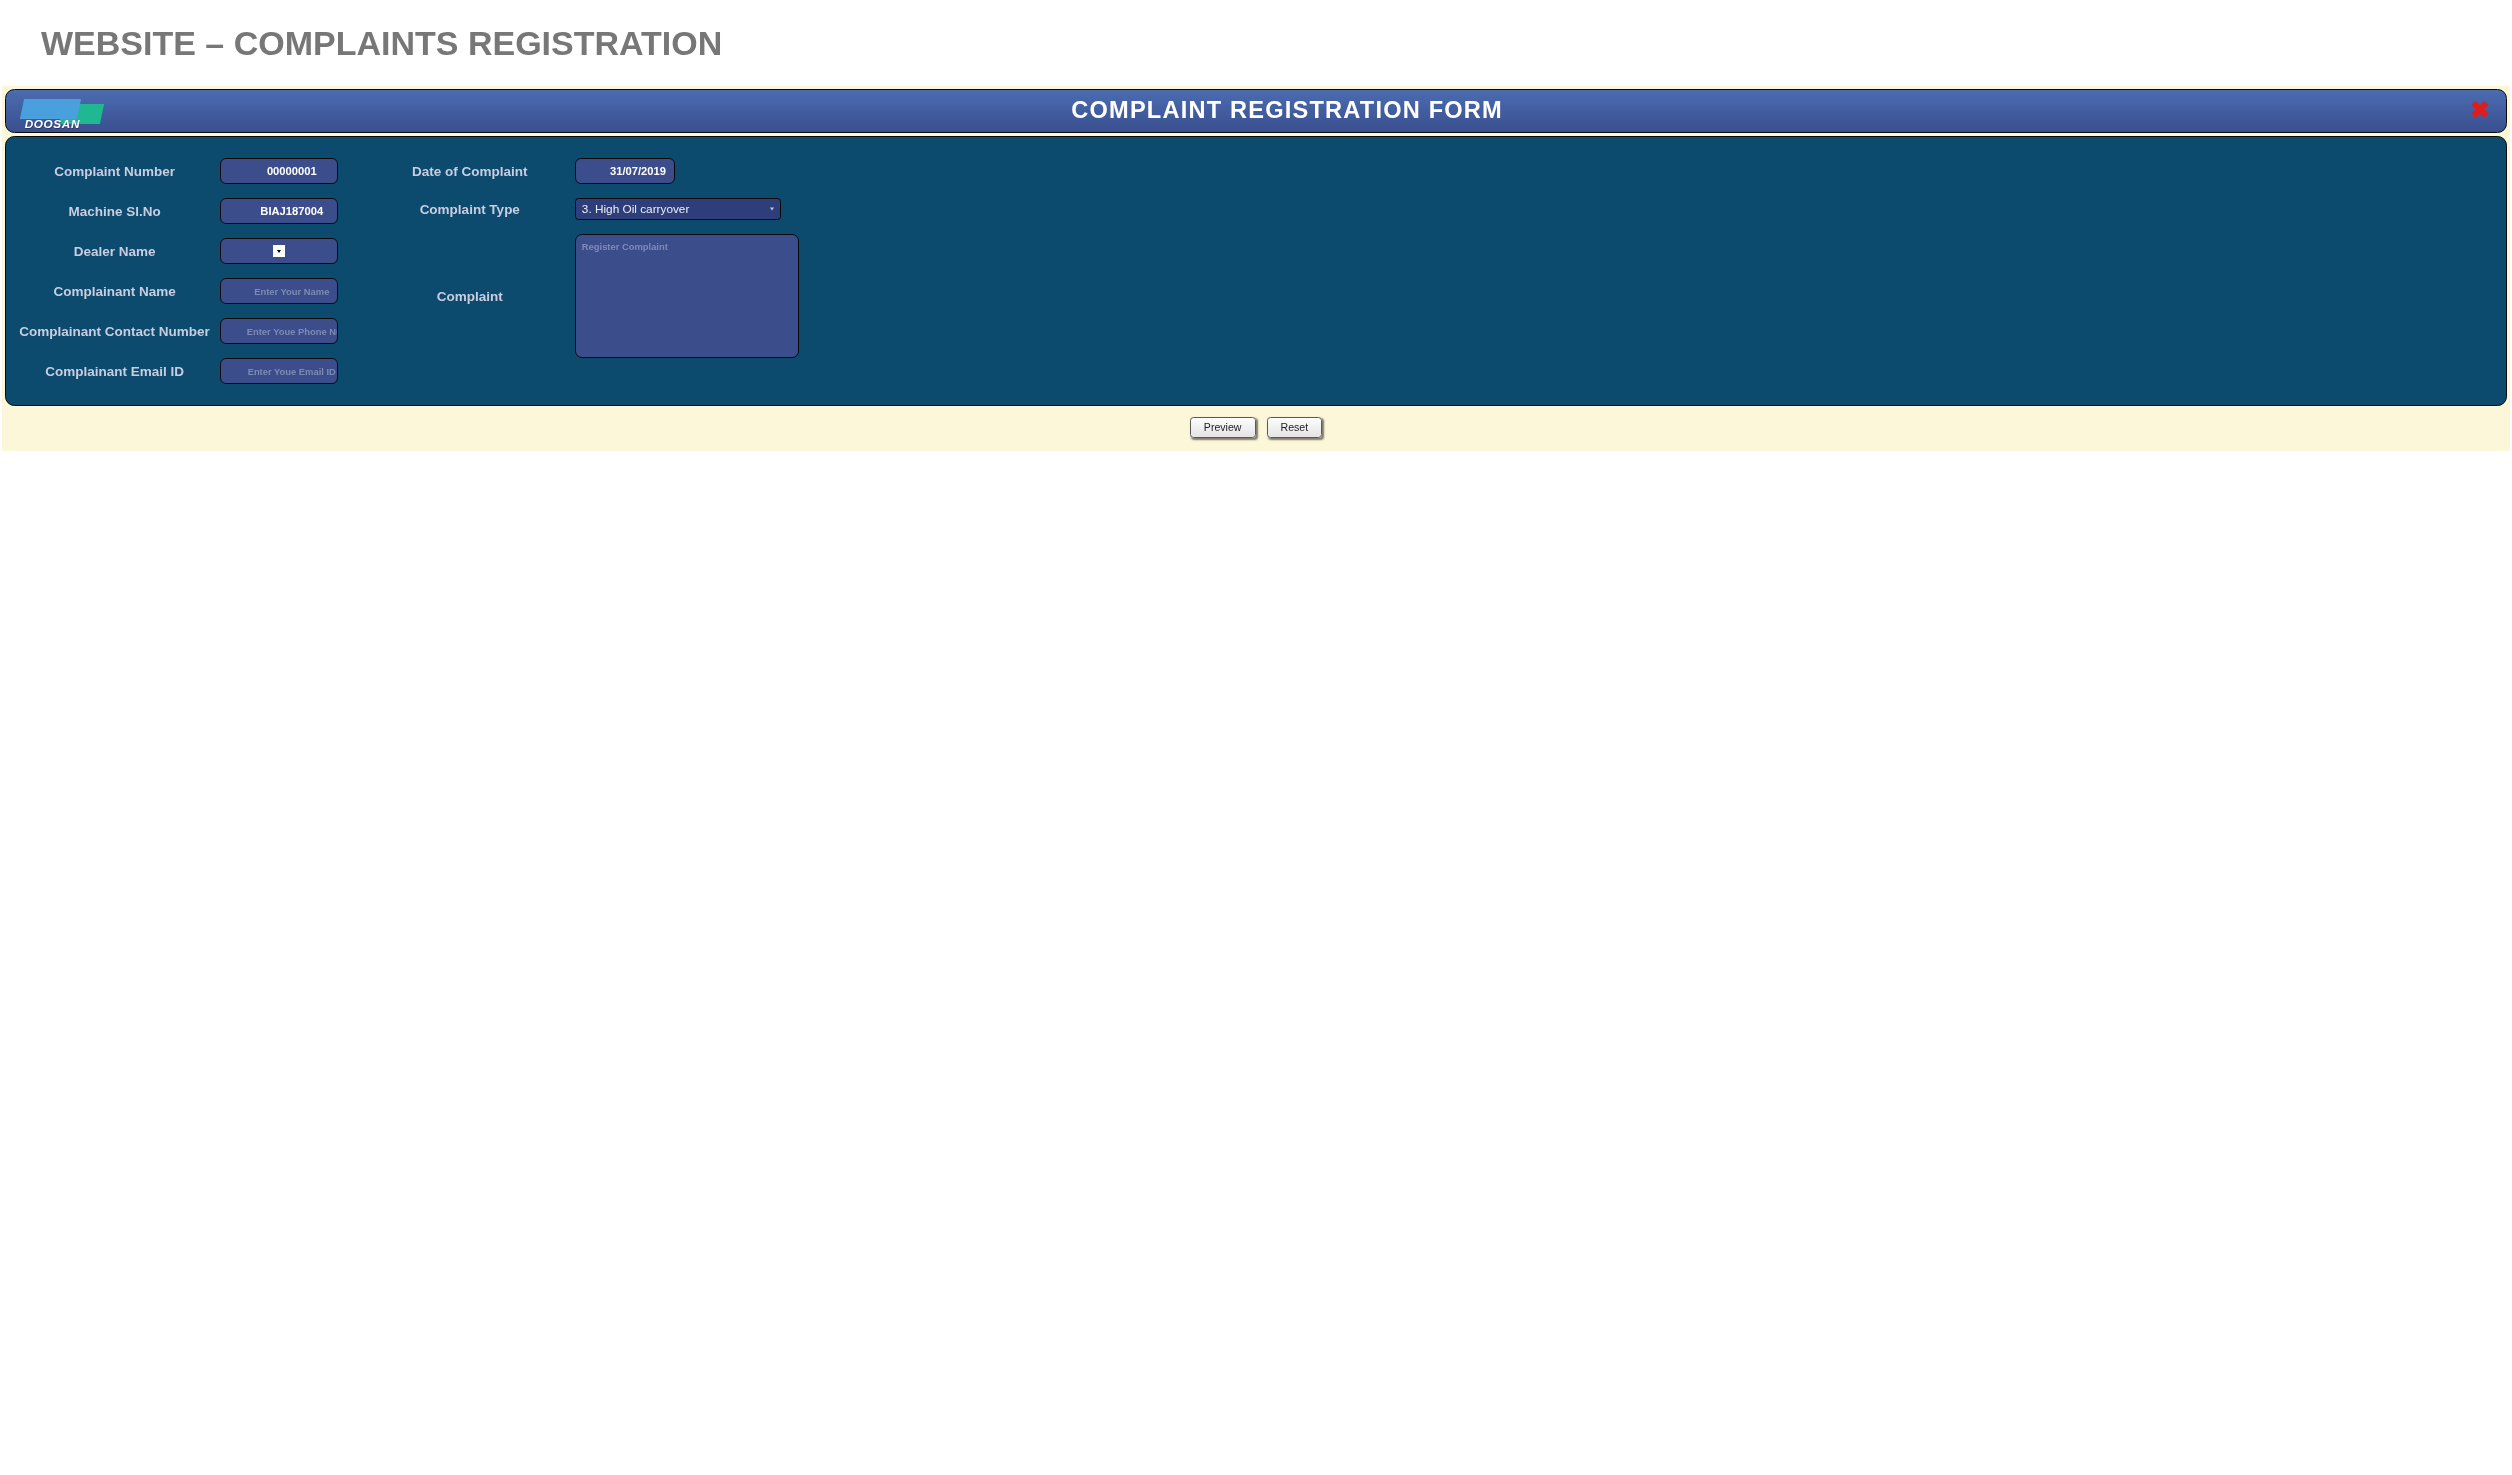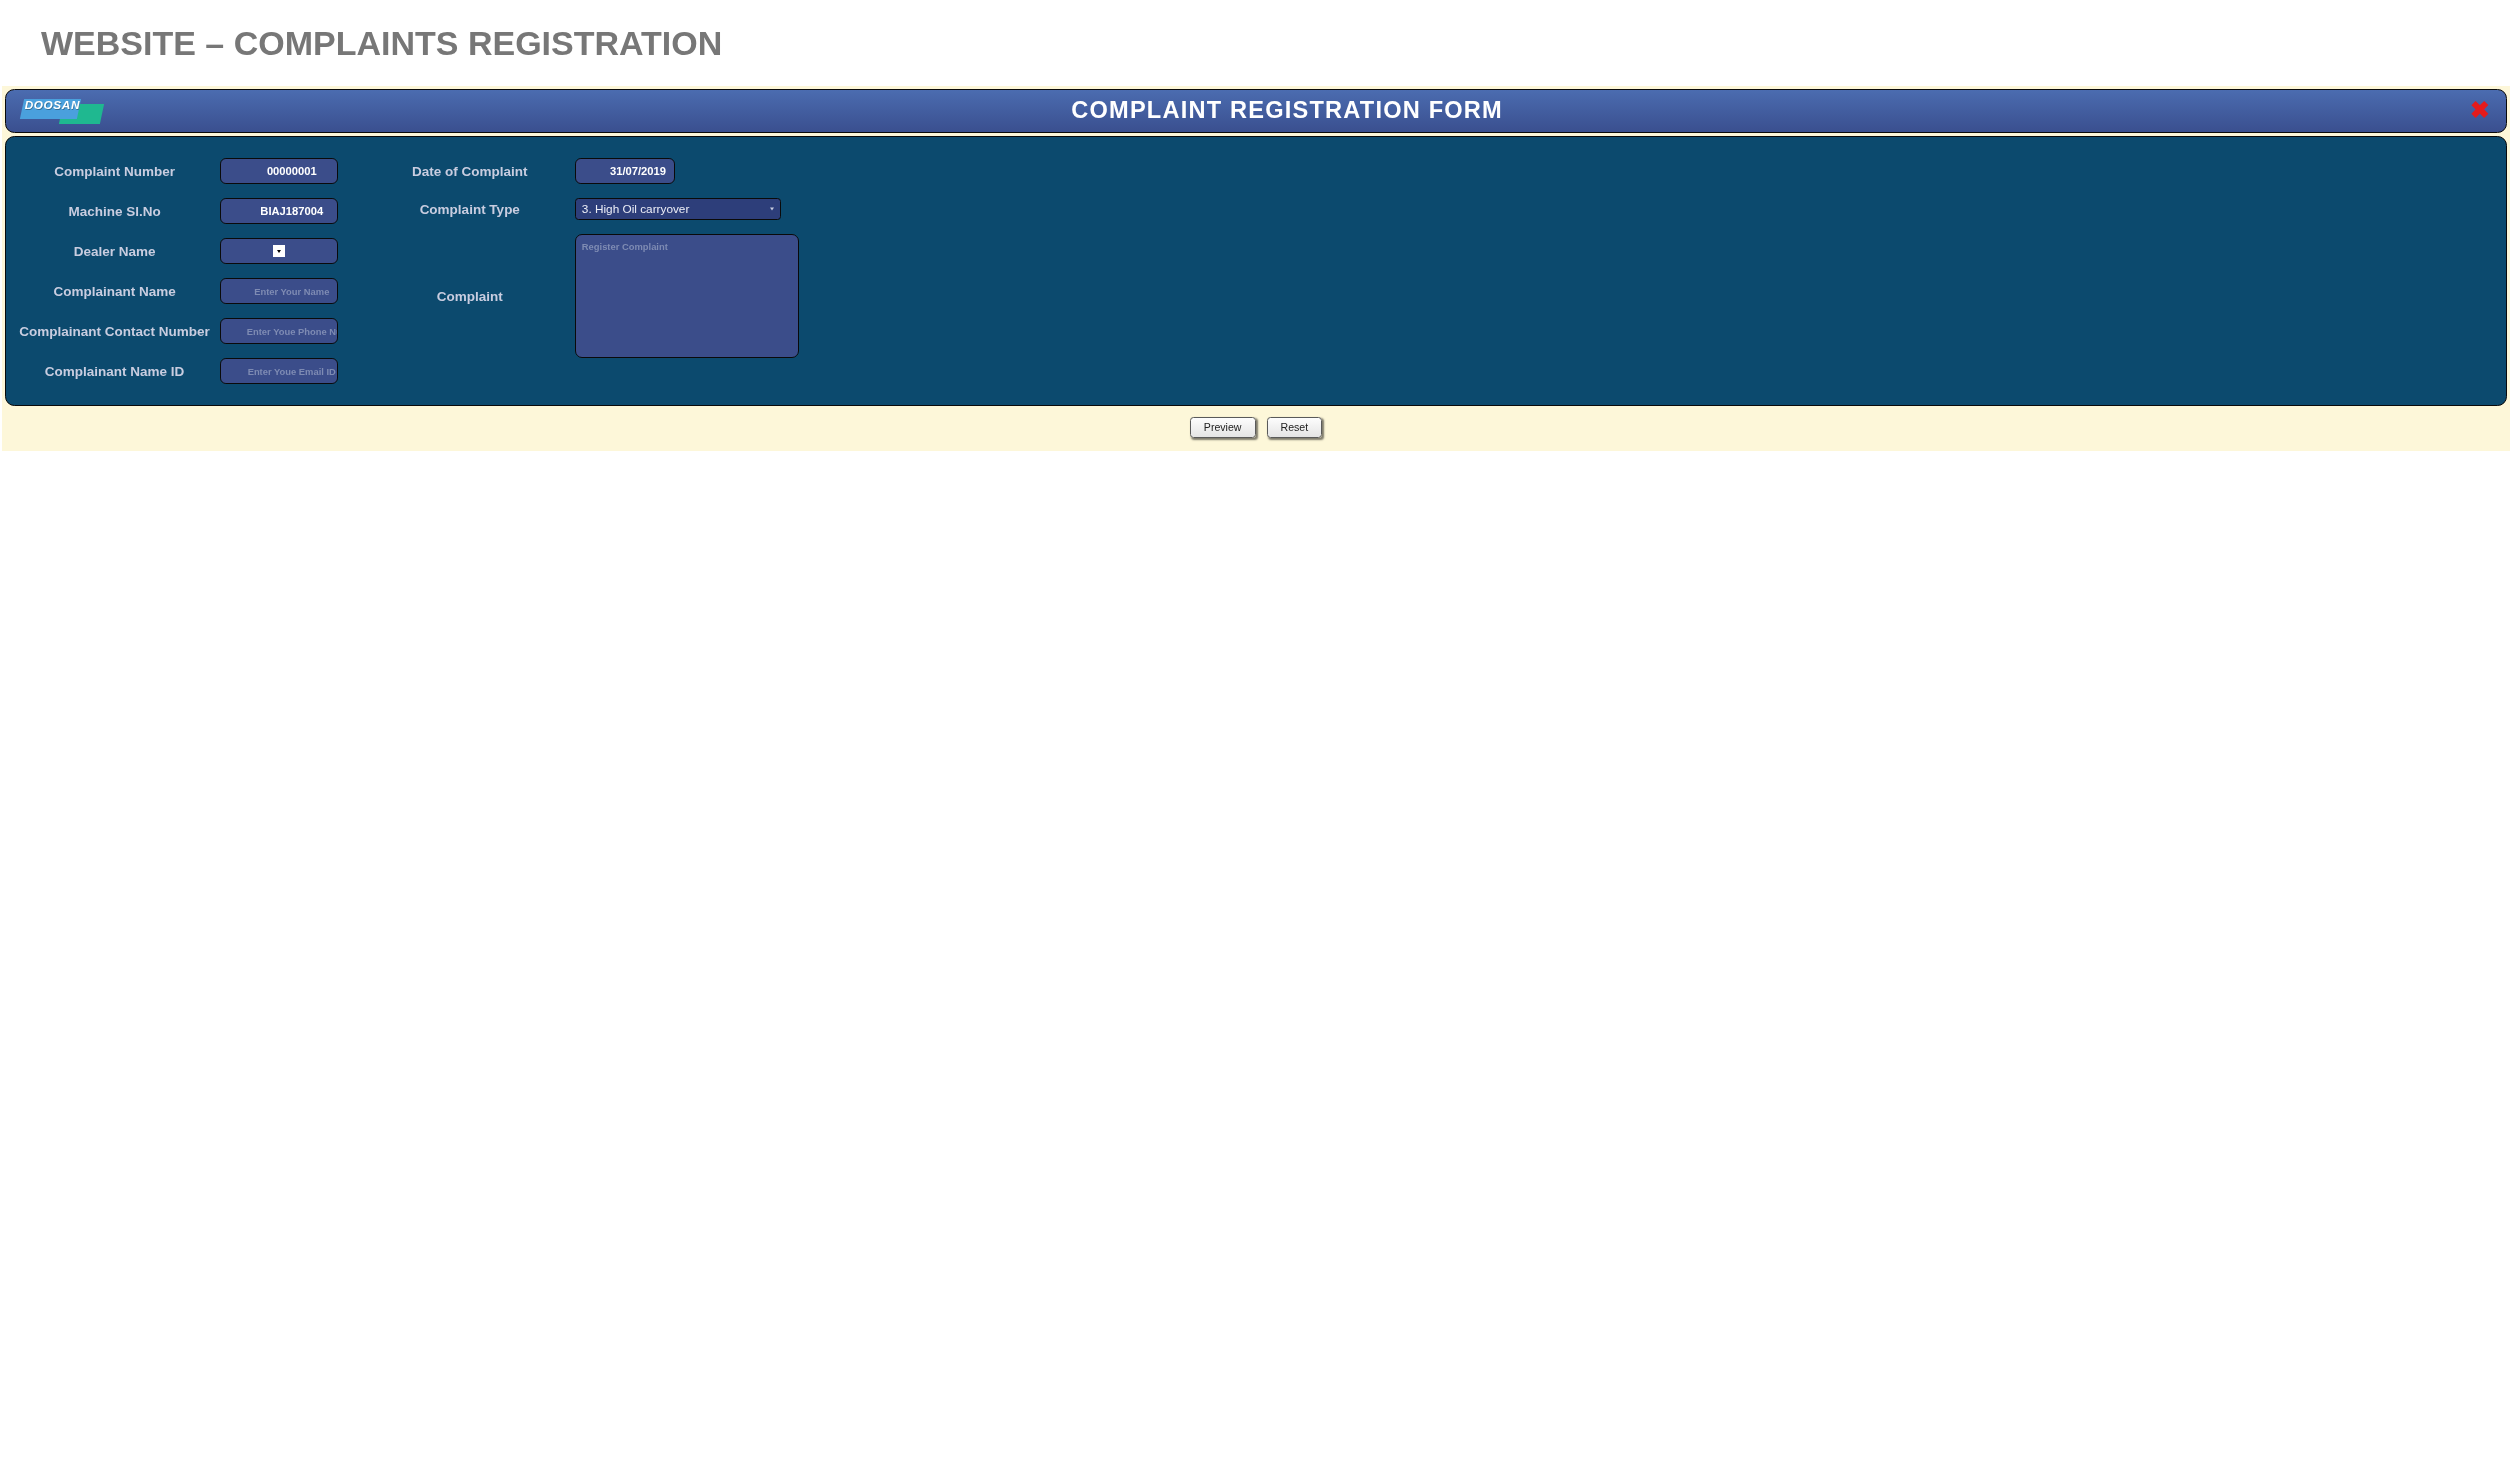--- a/index.html
+++ b/index.html
@@ -59,21 +59,21 @@
       top: 7px;
       width: 41px;
       height: 20px;
       background: #1fb890;
       transform: skewX(-12deg);
       z-index: 0;
     }
     .logo-text {
       position: absolute;
       left: 2.4px;
-      top: 1px;
+      top: 20px;
       font-style: italic;
       font-weight: 900;
       color: #ffffff;
       font-size: 11.8px;
       letter-spacing: 0.6px;
       z-index: 2;
       text-shadow: 0.6px 0.6px 0.6px rgba(0,0,0,0.3);
     }
     .form-title {
       flex: 1;
@@ -287,21 +287,21 @@
         <div class="field-label">Complainant Name</div>
         <input type="text" class="text-input" placeholder="Enter Your Name" style="">
       </div>
 
       <div class="row">
         <div class="field-label">Complainant Contact Number</div>
         <input type="text" class="text-input" placeholder="Enter Youe Phone Number" style="">
       </div>
 
       <div class="row">
-        <div class="field-label">Complainant Name ID</div>
+        <div class="field-label">Complainant Email ID</div>
         <input type="text" class="text-input" placeholder="Enter Youe Email ID" style="">
       </div>
 
     </div>
 
     <div class="col col-right">
 
       <div class="row">
         <div class="field-label right-label">Date of Complaint</div>
         <input type="text" class="text-input right-input" value="31/07/2019" style="">

